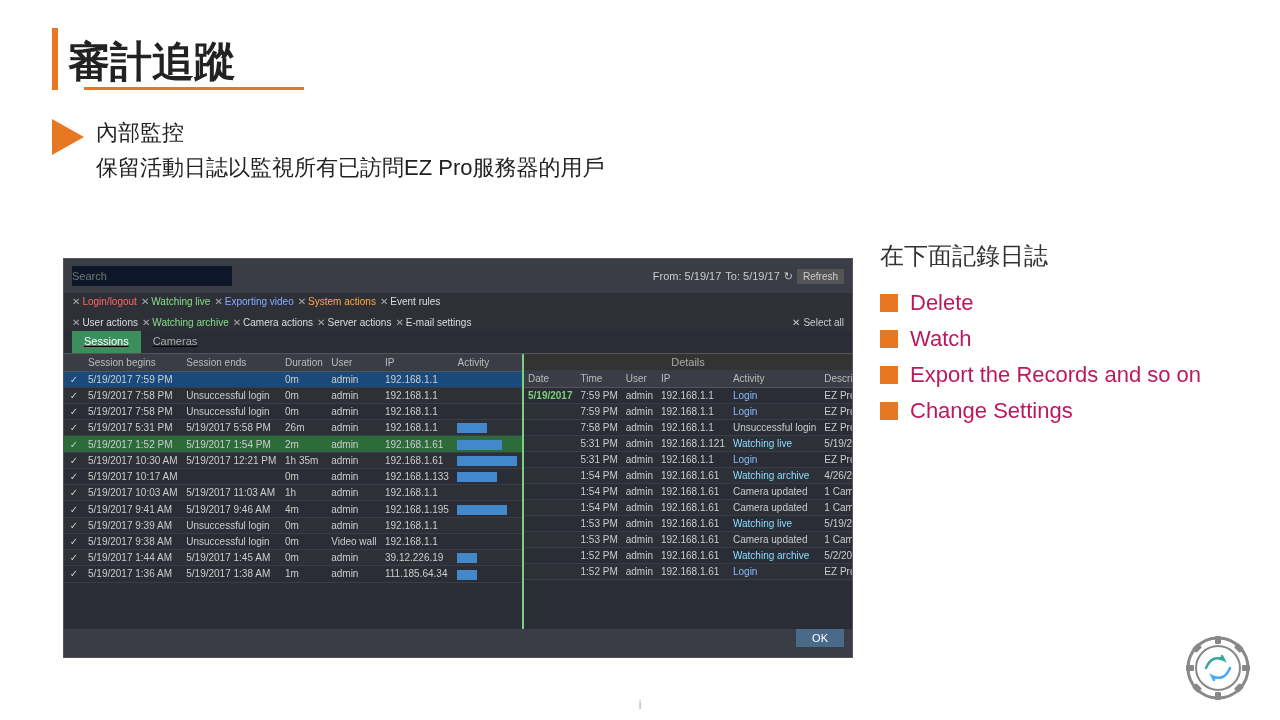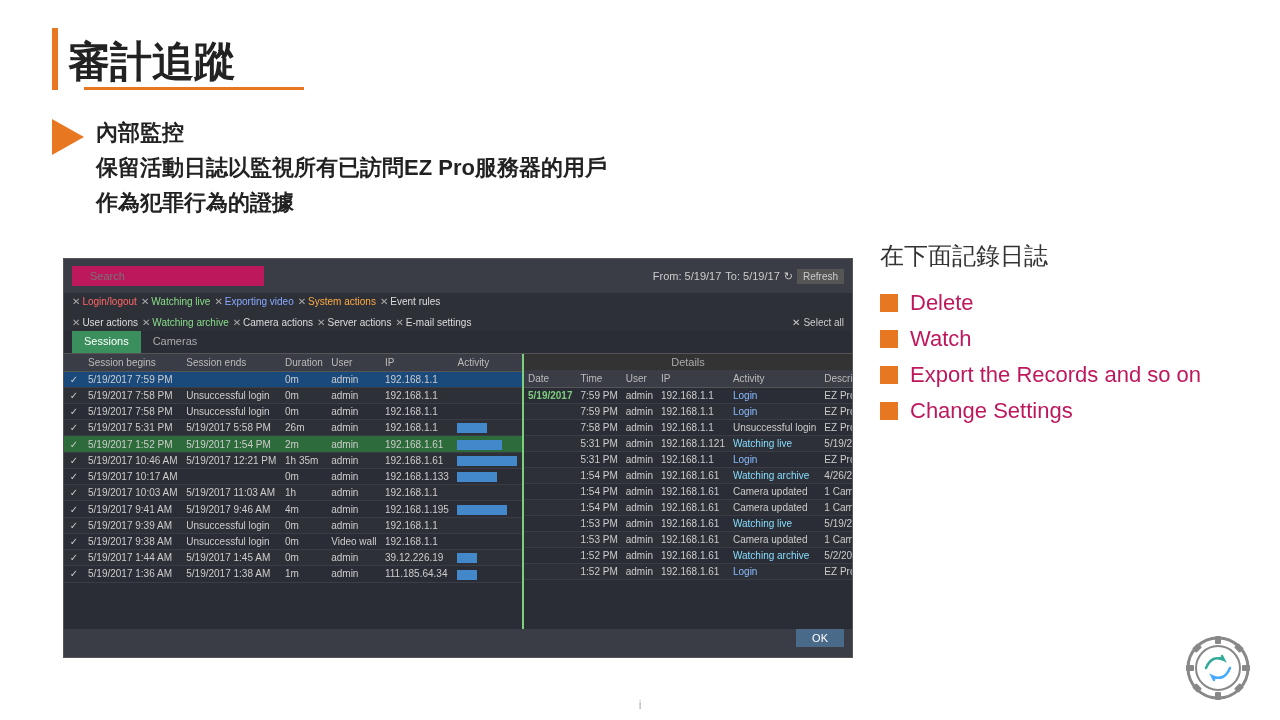--- a/index.html
+++ b/index.html
@@ -45,21 +45,20 @@
     }
 
     
     .content-section {
       position: absolute;
       top: 115px;
       left: 52px;
       display: flex;
       align-items: flex-start;
       gap: 12px;
-      font-weight: bold;
     }
     .orange-arrow {
       width: 0;
       height: 0;
       border-top: 18px solid transparent;
       border-bottom: 18px solid transparent;
       border-left: 32px solid #e87722;
       margin-top: 4px;
       flex-shrink: 0;
     }
@@ -84,27 +83,27 @@
     
     .sc-topbar {
       background: #3a3d45;
       height: 34px;
       display: flex;
       align-items: center;
       padding: 0 8px;
       gap: 6px;
     }
     .sc-search {
-      background: #be185d;
+      background: #0f172a;
       border: none;
       color: #ccc;
       font-size: 11px;
-      padding: 2px 18px;
+      padding: 2px 0;
       height: 20px;
-      width: 192px;
+      width: 160px;
     }
     .sc-date-range {
       margin-left: auto;
       color: #ccc;
       font-size: 11px;
       display: flex;
       align-items: center;
       gap: 4px;
     }
     .sc-refresh-btn {
@@ -148,20 +147,21 @@
     }
 
     
     .sc-tabs {
       background: #2a2d35;
       display: flex;
       align-items: center;
       padding: 0 8px;
       border-bottom: 1px solid #555;
       gap: 0;
+      text-decoration: underline;
     }
     .sc-tab {
       padding: 4px 12px;
       font-size: 11px;
       color: #aaa;
       cursor: pointer;
       border-bottom: 2px solid transparent;
     }
     .sc-tab.active {
       color: #fff;
@@ -313,21 +313,20 @@
       <div class="title-underline"></div>
     </div>
   </div>
 </div>
 
 <div class="content-section">
   <div class="orange-arrow"></div>
   <div class="content-text">
     <div>內部監控</div>
     <div>保留活動日誌以監視所有已訪問EZ Pro服務器的用戶</div>
-    <div>作為犯罪行為的證據</div>
   </div>
 </div>
 
 <div class="screenshot-wrapper">
 
   <div class="sc-topbar">
     <input class="sc-search" type="text" placeholder="Search" style="">
     <div class="sc-date-range">
       <span>From: 5/19/17</span>
       <span>To: 5/19/17</span>
@@ -445,21 +444,21 @@
     <td class="check-col">✓</td>
     <td>5/19/2017 1:52 PM</td>
     <td>5/19/2017 1:54 PM</td>
     <td>2m</td>
     <td>admin</td>
     <td>192.168.1.61</td>
     <td class="bar-cell"><span class="bar-inner" style="width:45px;"></span></td>
   </tr>
             <tr>
     <td class="check-col">✓</td>
-    <td>5/19/2017 10:46 AM</td>
+    <td>5/19/2017 10:30 AM</td>
     <td>5/19/2017 12:21 PM</td>
     <td>1h 35m</td>
     <td>admin</td>
     <td>192.168.1.61</td>
     <td class="bar-cell"><span class="bar-inner" style="width:60px;"></span></td>
   </tr>
             <tr>
     <td class="check-col">✓</td>
     <td>5/19/2017 10:17 AM</td>
     <td></td>

